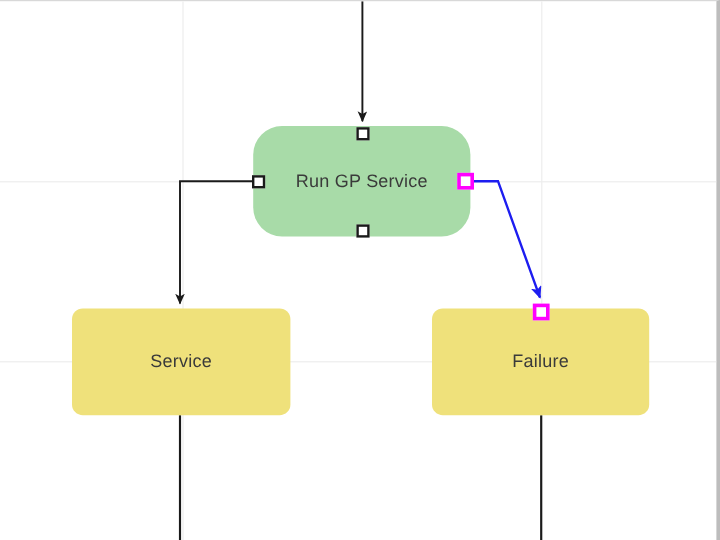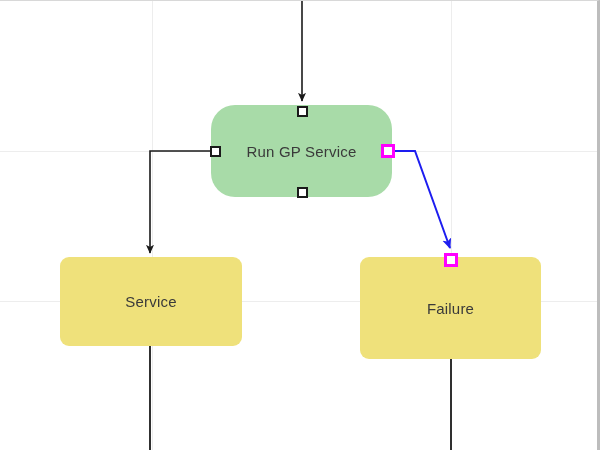--- a/index.html
+++ b/index.html
@@ -125,18 +125,18 @@
   </div>
   <div class="port port-default" style="left:296.5px; top:104.5px;"></div>
   <div class="port port-default" style="left:209.5px; top:144.5px;"></div>
   <div class="port port-selected" style="left:381px; top:143px; width:14px; height:14px;"></div>
   <div class="port port-default" style="left:296.5px; top:185.5px;"></div>
 
   <div class="node node-terminal" style="left:60px; top:256px; width:182px; height:89px;">
     <span class="node-label">Service</span>
   </div>
 
-  <div class="node node-terminal" style="left:360px; top:256px; width:181px; height:102px;">
+  <div class="node node-terminal" style="left:360px; top:256px; width:181px; height:89px;">
     <span class="node-label">Failure</span>
   </div>
   <div class="port port-selected" style="left:444px; top:252px; width:14px; height:14px;"></div>
 
 </div>
 
 </body></html>

